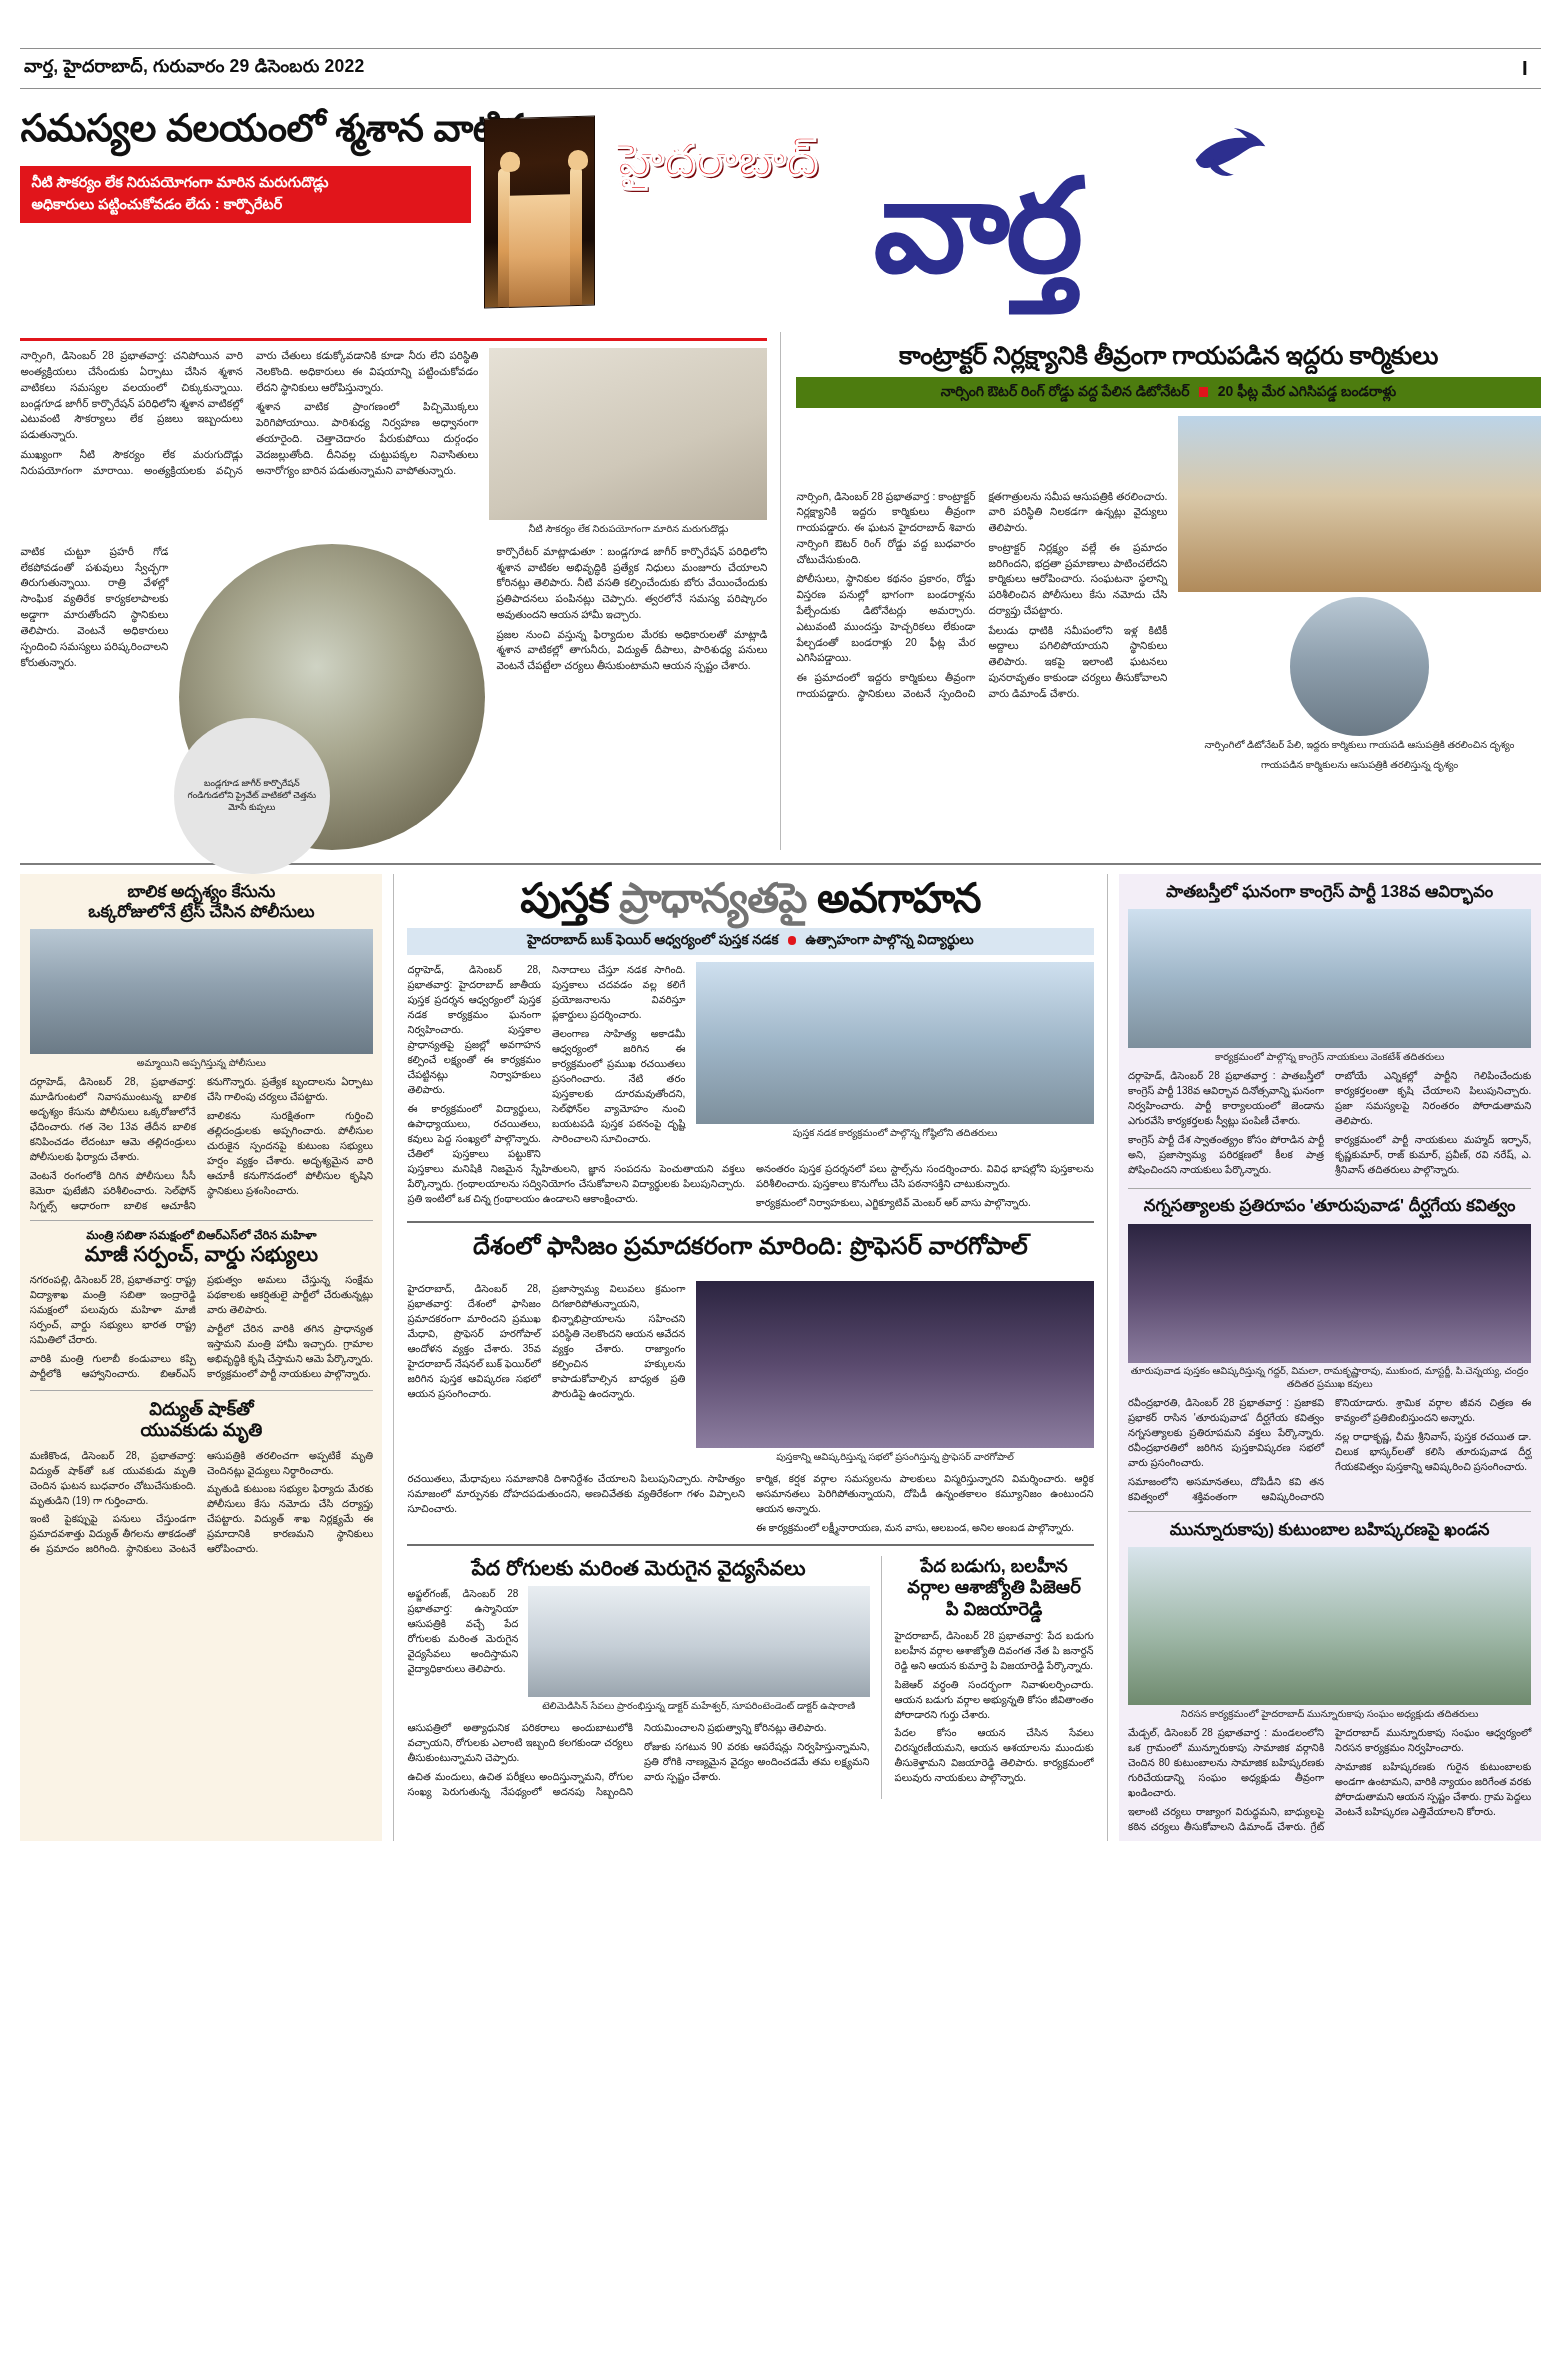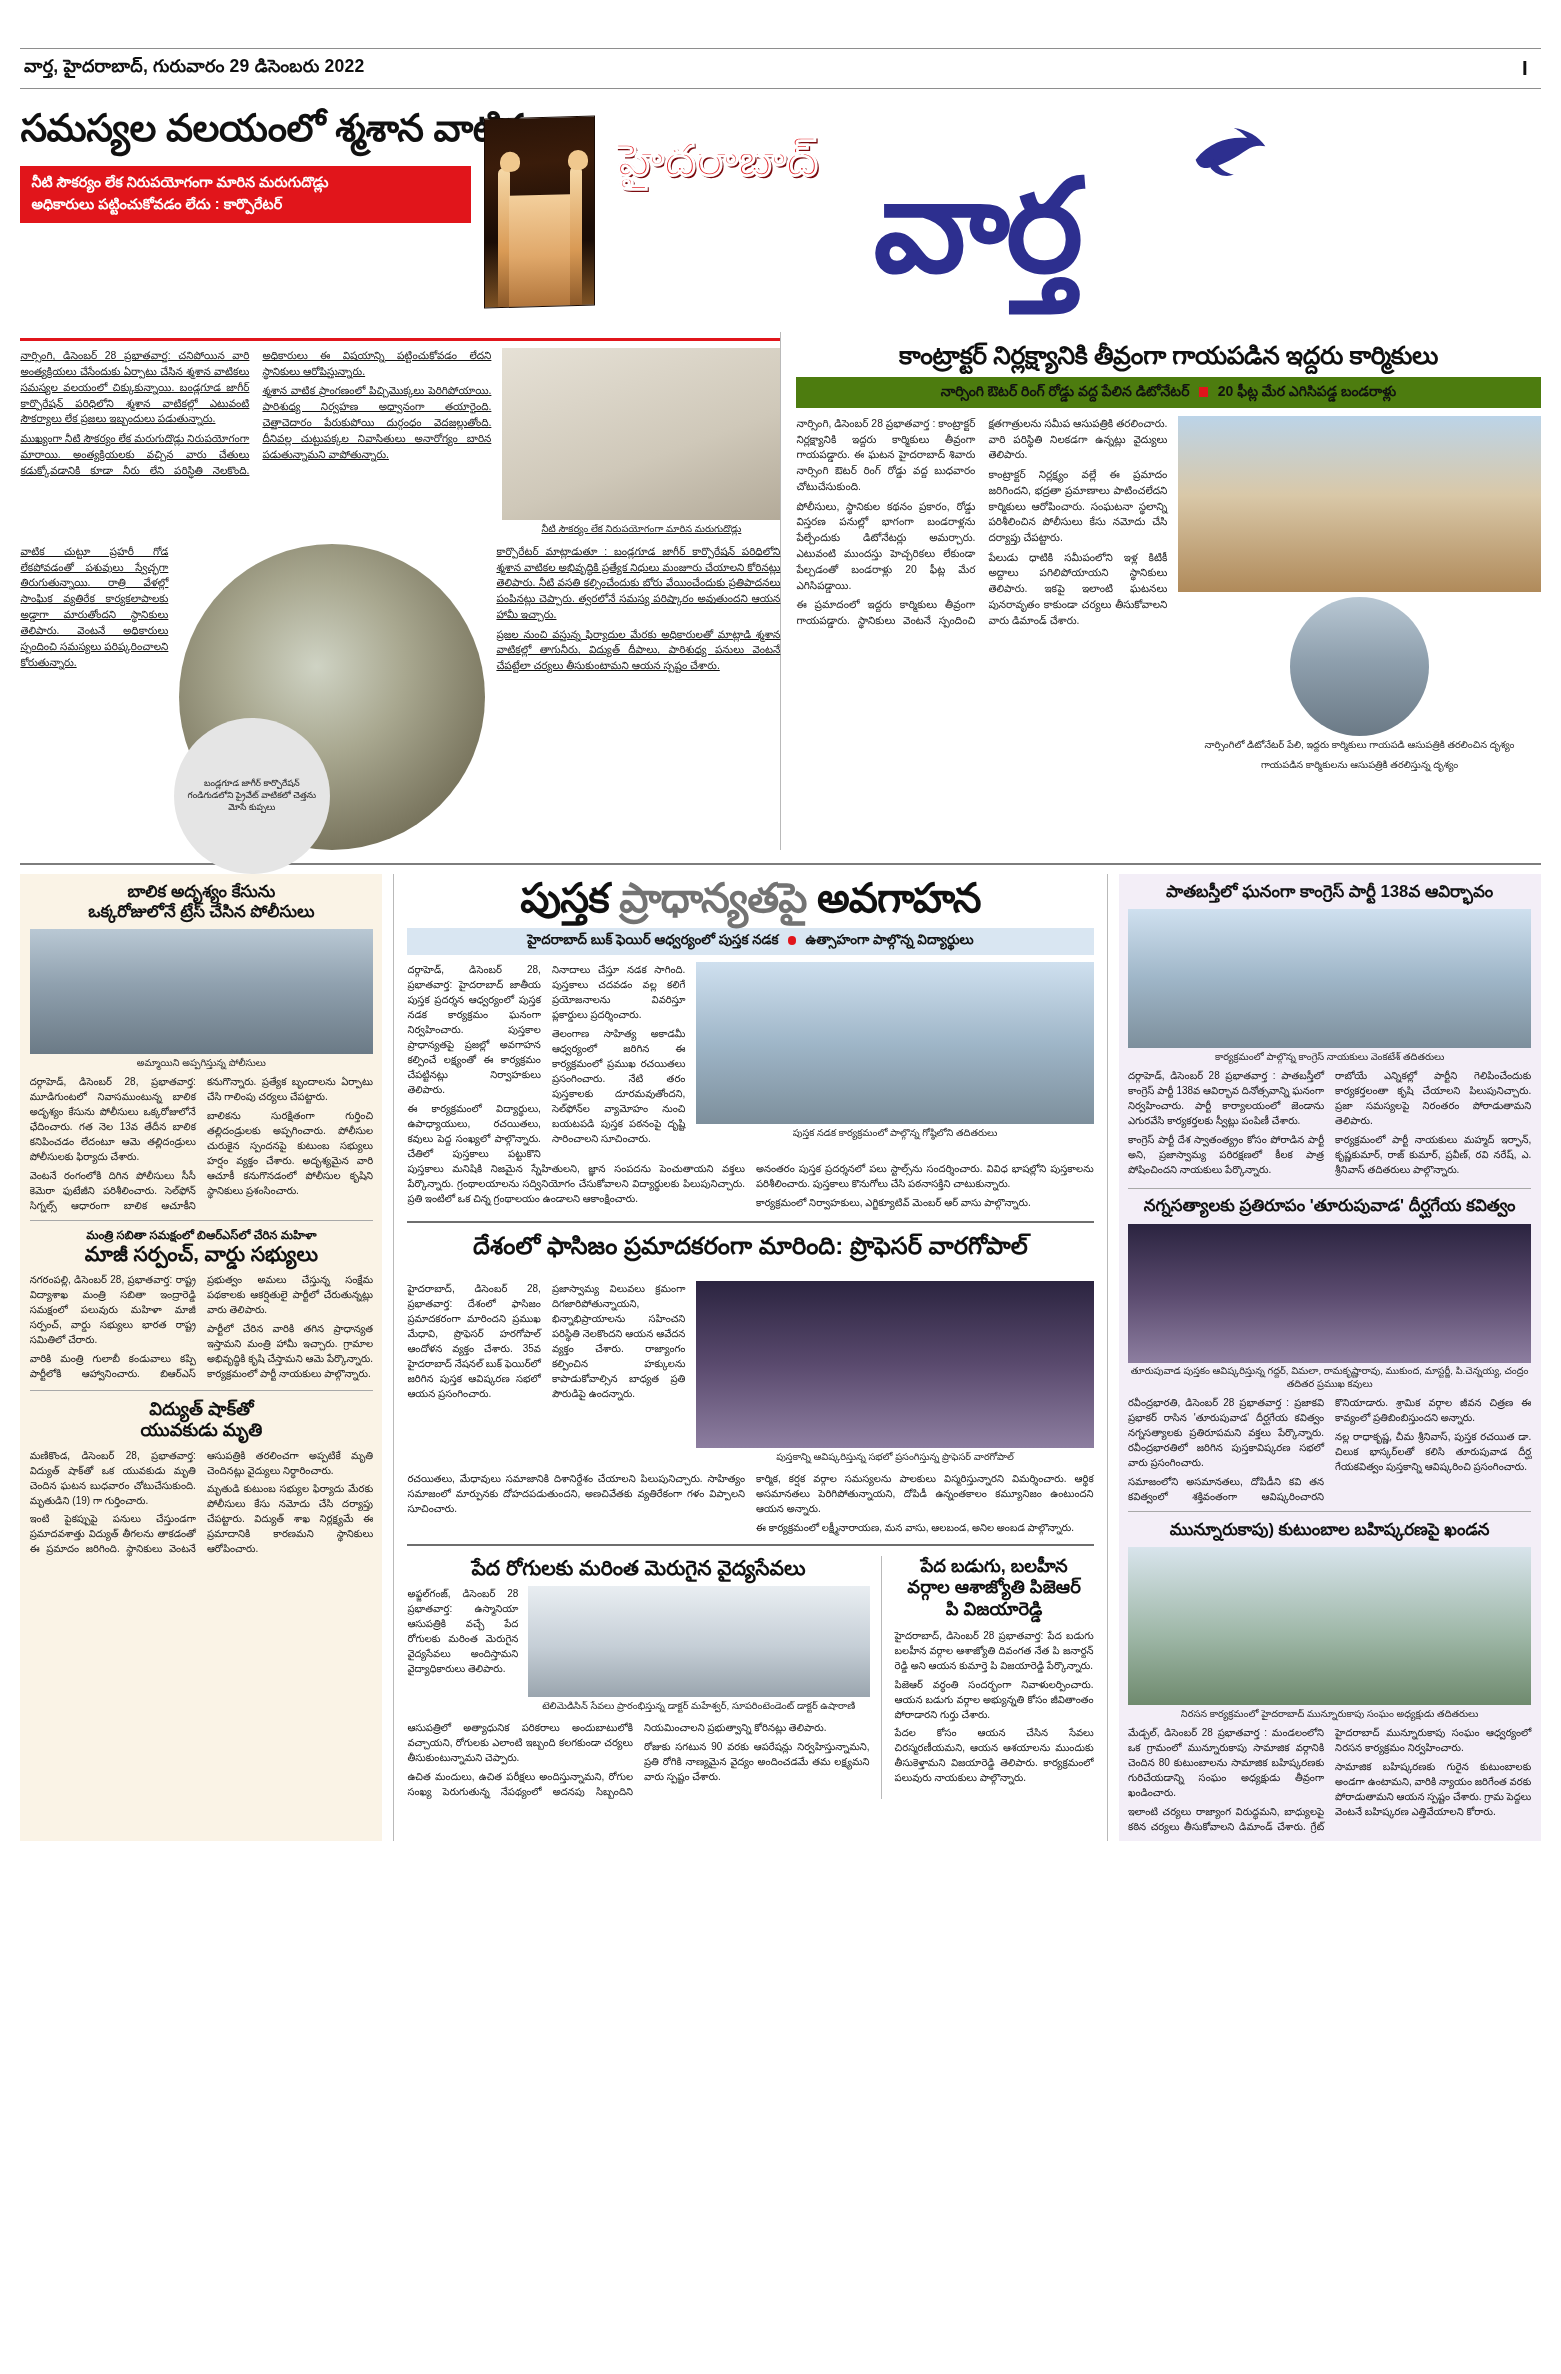--- a/index.html
+++ b/index.html
@@ -69,21 +69,21 @@
   }
   .np-vaartha {
     position:absolute; left:278px; top:59px;
     font-size:130px; font-weight:bold; color:#2d2f8f; line-height:1;
     letter-spacing:-3.7px;
   }
   .np-dove { position:absolute; left:594px; top:24px; width:83px; height:59px; }
 
   
   .top-zone { display:flex; margin-top:7.4px; }
-  .top-left { width:761px; padding-right:0; border-right:1.4px solid #b9b9b9;text-decoration:underline; }
+  .top-left { width:761px; padding-right:13px; border-right:1.4px solid #b9b9b9; }
   .top-right { width:auto; flex:1; padding-left:15px; }
 
   .photo {
     background:#cfd4d8; position:relative; overflow:hidden;
   }
   .caption { font-size:9.7px; text-align:center; color:#222; padding:2.8px 1.9px 4.6px; line-height:1.3; }
 
   .body-cols { column-gap:13px; font-size:10.4px; line-height:1.52; text-align:justify; color:#151515; }
   .body-cols p { margin:0 0 3.7px; }
 
@@ -224,21 +224,21 @@
     </div>
 
     <div class="top-right">
       <div class="sec-head">కాంట్రాక్టర్ నిర్లక్ష్యానికి తీవ్రంగా గాయపడిన ఇద్దరు కార్మికులు</div>
       <div class="sec-sub">
         <span>నార్సింగి ఔటర్ రింగ్ రోడ్డు వద్ద పేలిన డిటోనేటర్</span>
         <span class="sq-red"></span>
         <span>20 ఫీట్ల మేర ఎగిసిపడ్డ బండరాళ్లు</span>
       </div>
 
-      <div style="display:flex; gap:11px; margin-top:7.4px;">
+      <div style="display:flex; gap:11px; margin-top:7.4px;align-items:center;">
         <div style="width:371px;">
           <div class="body-cols" style="column-count:2;">
             <p>నార్సింగి, డిసెంబర్ 28 ప్రభాతవార్త : కాంట్రాక్టర్ నిర్లక్ష్యానికి ఇద్దరు కార్మికులు తీవ్రంగా గాయపడ్డారు. ఈ ఘటన హైదరాబాద్ శివారు నార్సింగి ఔటర్ రింగ్ రోడ్డు వద్ద బుధవారం చోటుచేసుకుంది.</p>
             <p>పోలీసులు, స్థానికుల కథనం ప్రకారం, రోడ్డు విస్తరణ పనుల్లో భాగంగా బండరాళ్లను పేల్చేందుకు డిటోనేటర్లు అమర్చారు. ఎటువంటి ముందస్తు హెచ్చరికలు లేకుండా పేల్చడంతో బండరాళ్లు 20 ఫీట్ల మేర ఎగిసిపడ్డాయి.</p>
             <p>ఈ ప్రమాదంలో ఇద్దరు కార్మికులు తీవ్రంగా గాయపడ్డారు. స్థానికులు వెంటనే స్పందించి క్షతగాత్రులను సమీప ఆసుపత్రికి తరలించారు. వారి పరిస్థితి నిలకడగా ఉన్నట్లు వైద్యులు తెలిపారు.</p>
             <p>కాంట్రాక్టర్ నిర్లక్ష్యం వల్లే ఈ ప్రమాదం జరిగిందని, భద్రతా ప్రమాణాలు పాటించలేదని కార్మికులు ఆరోపించారు. సంఘటనా స్థలాన్ని పరిశీలించిన పోలీసులు కేసు నమోదు చేసి దర్యాప్తు చేపట్టారు.</p>
             <p>పేలుడు ధాటికి సమీపంలోని ఇళ్ల కిటికీ అద్దాలు పగిలిపోయాయని స్థానికులు తెలిపారు. ఇకపై ఇలాంటి ఘటనలు పునరావృతం కాకుండా చర్యలు తీసుకోవాలని వారు డిమాండ్ చేశారు.</p>
           </div>
         </div>
         <div style="flex:1;">

